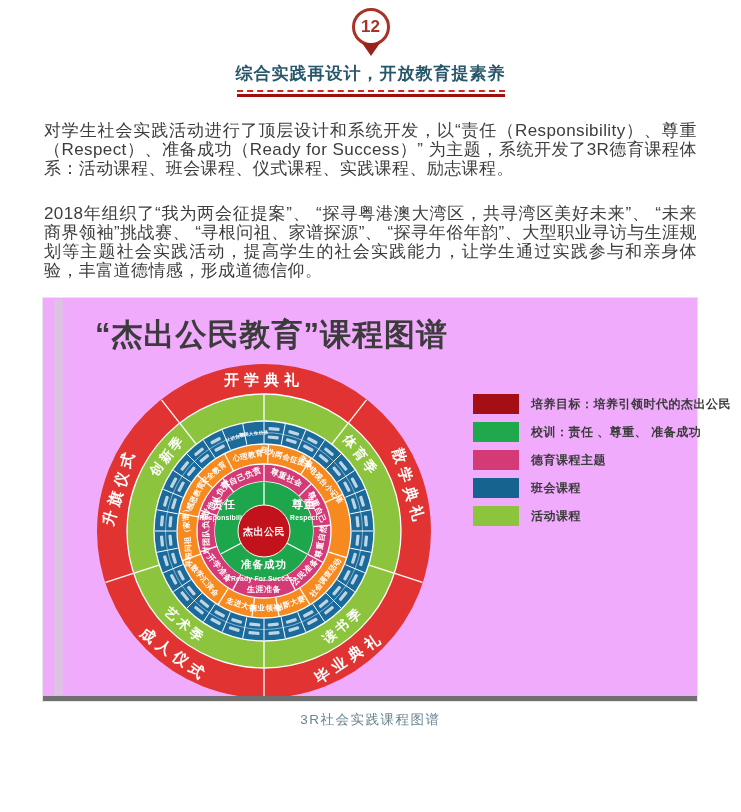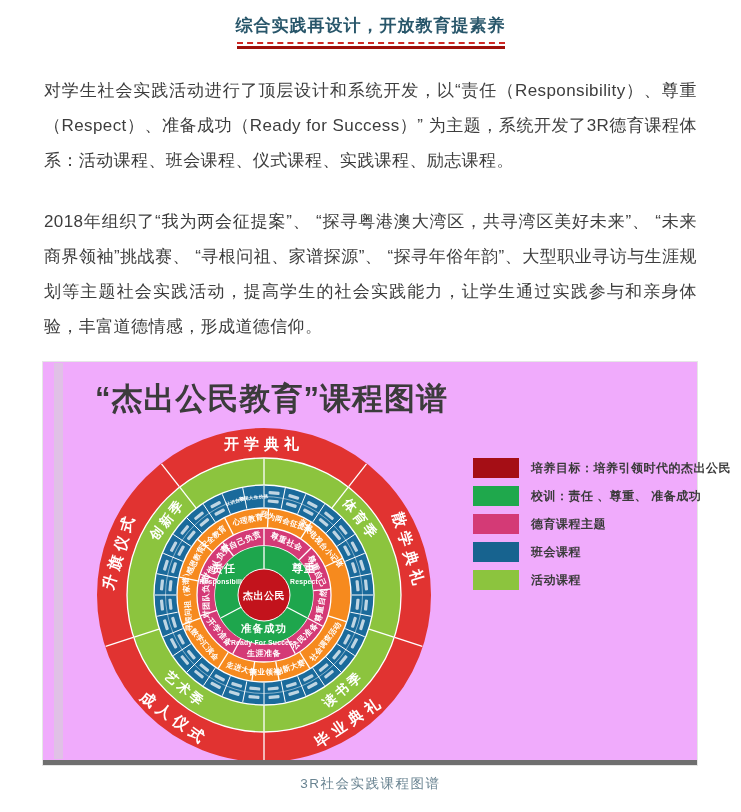--- a/index.html
+++ b/index.html
@@ -9,40 +9,46 @@
   .pin{width:60px;margin:0 auto;text-align:center;}
   .pin-circle{width:32px;height:32px;margin:0 auto;background:#fff;border:3px solid #a83227;border-radius:50%;
     color:#a83227;font-weight:bold;font-size:17px;line-height:32px;text-align:center;}
   .pin-tri{width:0;height:0;border-left:9px solid transparent;border-right:9px solid transparent;
     border-top:13px solid #97231a;margin:-3px auto 0;}
   
   h1.heading{margin:6px 0 0;text-align:center;font-size:17px;font-weight:bold;color:#28566a;letter-spacing:1px;}
   .heading-underline{width:268px;height:2px;margin:5px auto 0;border-top:2px dashed #cf2824;border-bottom:3px solid #9e100c;}
   
   .content{padding:0 44px;}
-  .content p{margin:24px 0 0;font-size:17px;line-height:35px;color:#3d3d3d;letter-spacing:0.4px;text-align:justify;}
+  .content p{margin:24px 0 0;font-size:17px;line-height:19px;color:#3d3d3d;letter-spacing:0.4px;text-align:justify;}
   .content p.p2{margin-top:26px;}
   
   .figure{position:relative;margin:17px 40px 0 42px;width:656px;height:405px;border:1px solid #e6e6e6;background:#f0abfc;box-sizing:border-box;}
   .figure-edge-left{position:absolute;left:11px;top:1px;bottom:6px;width:9px;background:#d4d4d4;opacity:.55;}
   .figure-edge-bottom{position:absolute;left:0;right:0;bottom:0;height:5px;background:#6f6f6f;}
   .figure-title{position:absolute;left:52px;top:16px;font-size:31px;font-weight:bold;color:#3b3b3b;letter-spacing:1px;white-space:nowrap;}
   .legend{position:absolute;left:430px;top:96px;}
   .legend-row{display:flex;align-items:center;margin-bottom:8px;text-align:center;}
   .legend-swatch{width:46px;height:20px;margin-right:12px;flex:0 0 auto;}
   .legend-label{font-size:12px;font-weight:bold;color:#3a3a3a;white-space:nowrap;letter-spacing:0.5px;}
   svg.map{position:absolute;left:0;top:0;}
   
   .caption{margin-top:9px;text-align:center;font-size:13.5px;color:#6a8492;letter-spacing:1.5px;}
 </style>
 </head>
 <body>
 
 <div class="page">
 
+  <div class="pin">
+    <div class="pin-circle">
+      <span>12</span>
+    </div>
+    <div class="pin-tri"></div>
+  </div>
 
   <h1 class="heading">综合实践再设计，开放教育提素养</h1>
   <div class="heading-underline"></div>
 
   <div class="content">
     <p class="p1">对学生社会实践活动进行了顶层设计和系统开发，以“责任（Responsibility）、尊重（Respect）、准备成功（Ready for Success）” 为主题，系统开发了3R德育课程体系：活动课程、班会课程、仪式课程、实践课程、励志课程。</p>
     <p class="p2">2018年组织了“我为两会征提案”、 “探寻粤港澳大湾区，共寻湾区美好未来”、 “未来商界领袖”挑战赛、 “寻根问祖、家谱探源”、 “探寻年俗年韵”、大型职业寻访与生涯规划等主题社会实践活动，提高学生的社会实践能力，让学生通过实践参与和亲身体验，丰富道德情感，形成道德信仰。</p>
   </div>
 
   <div class="figure">

